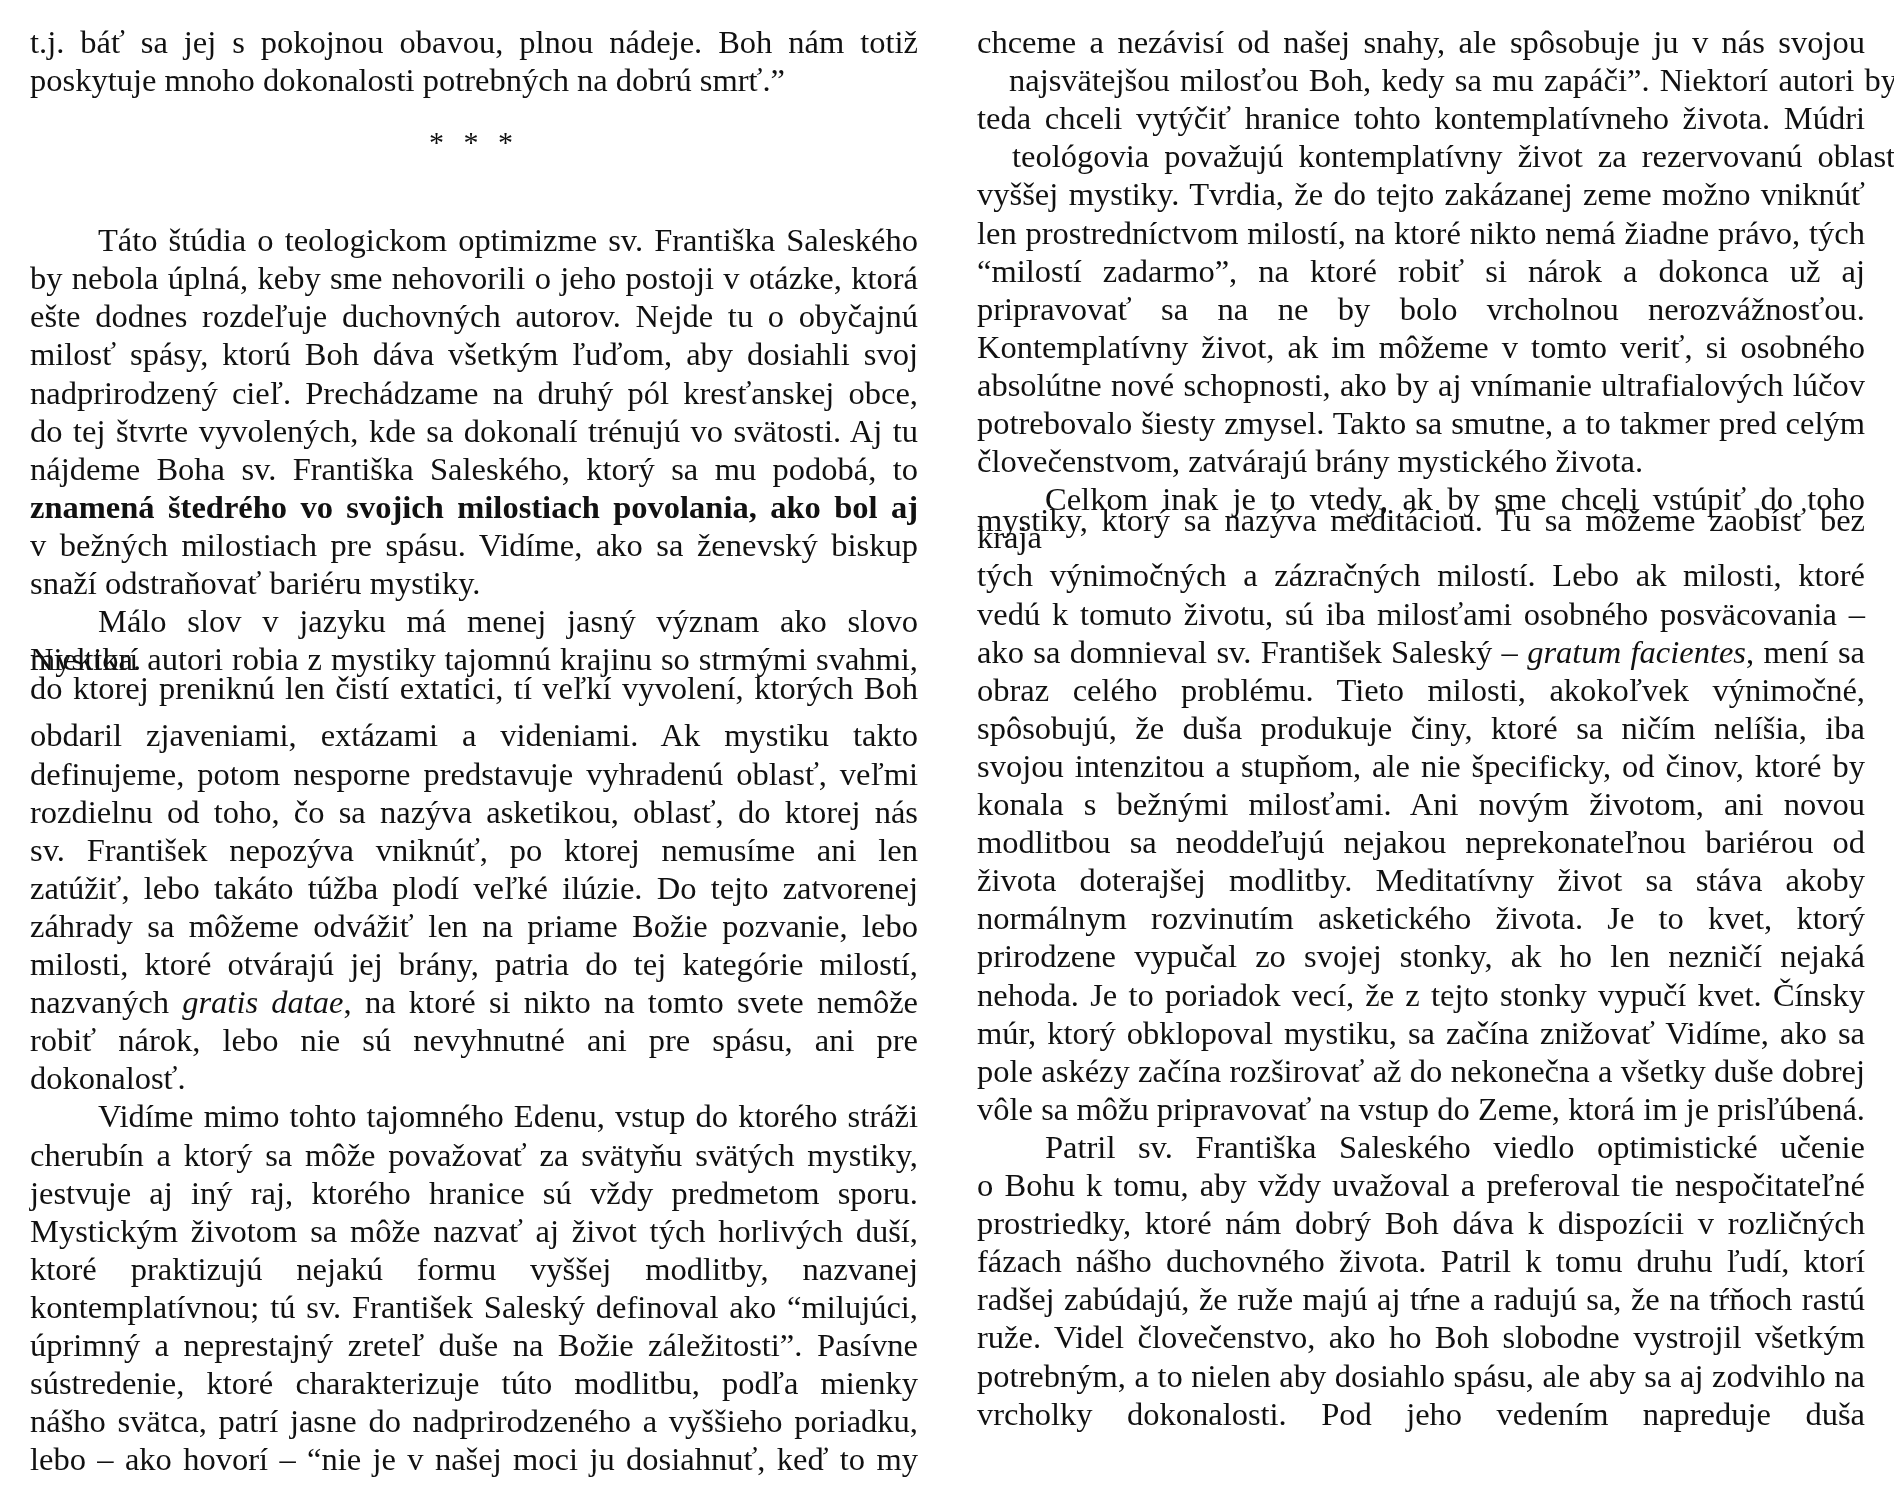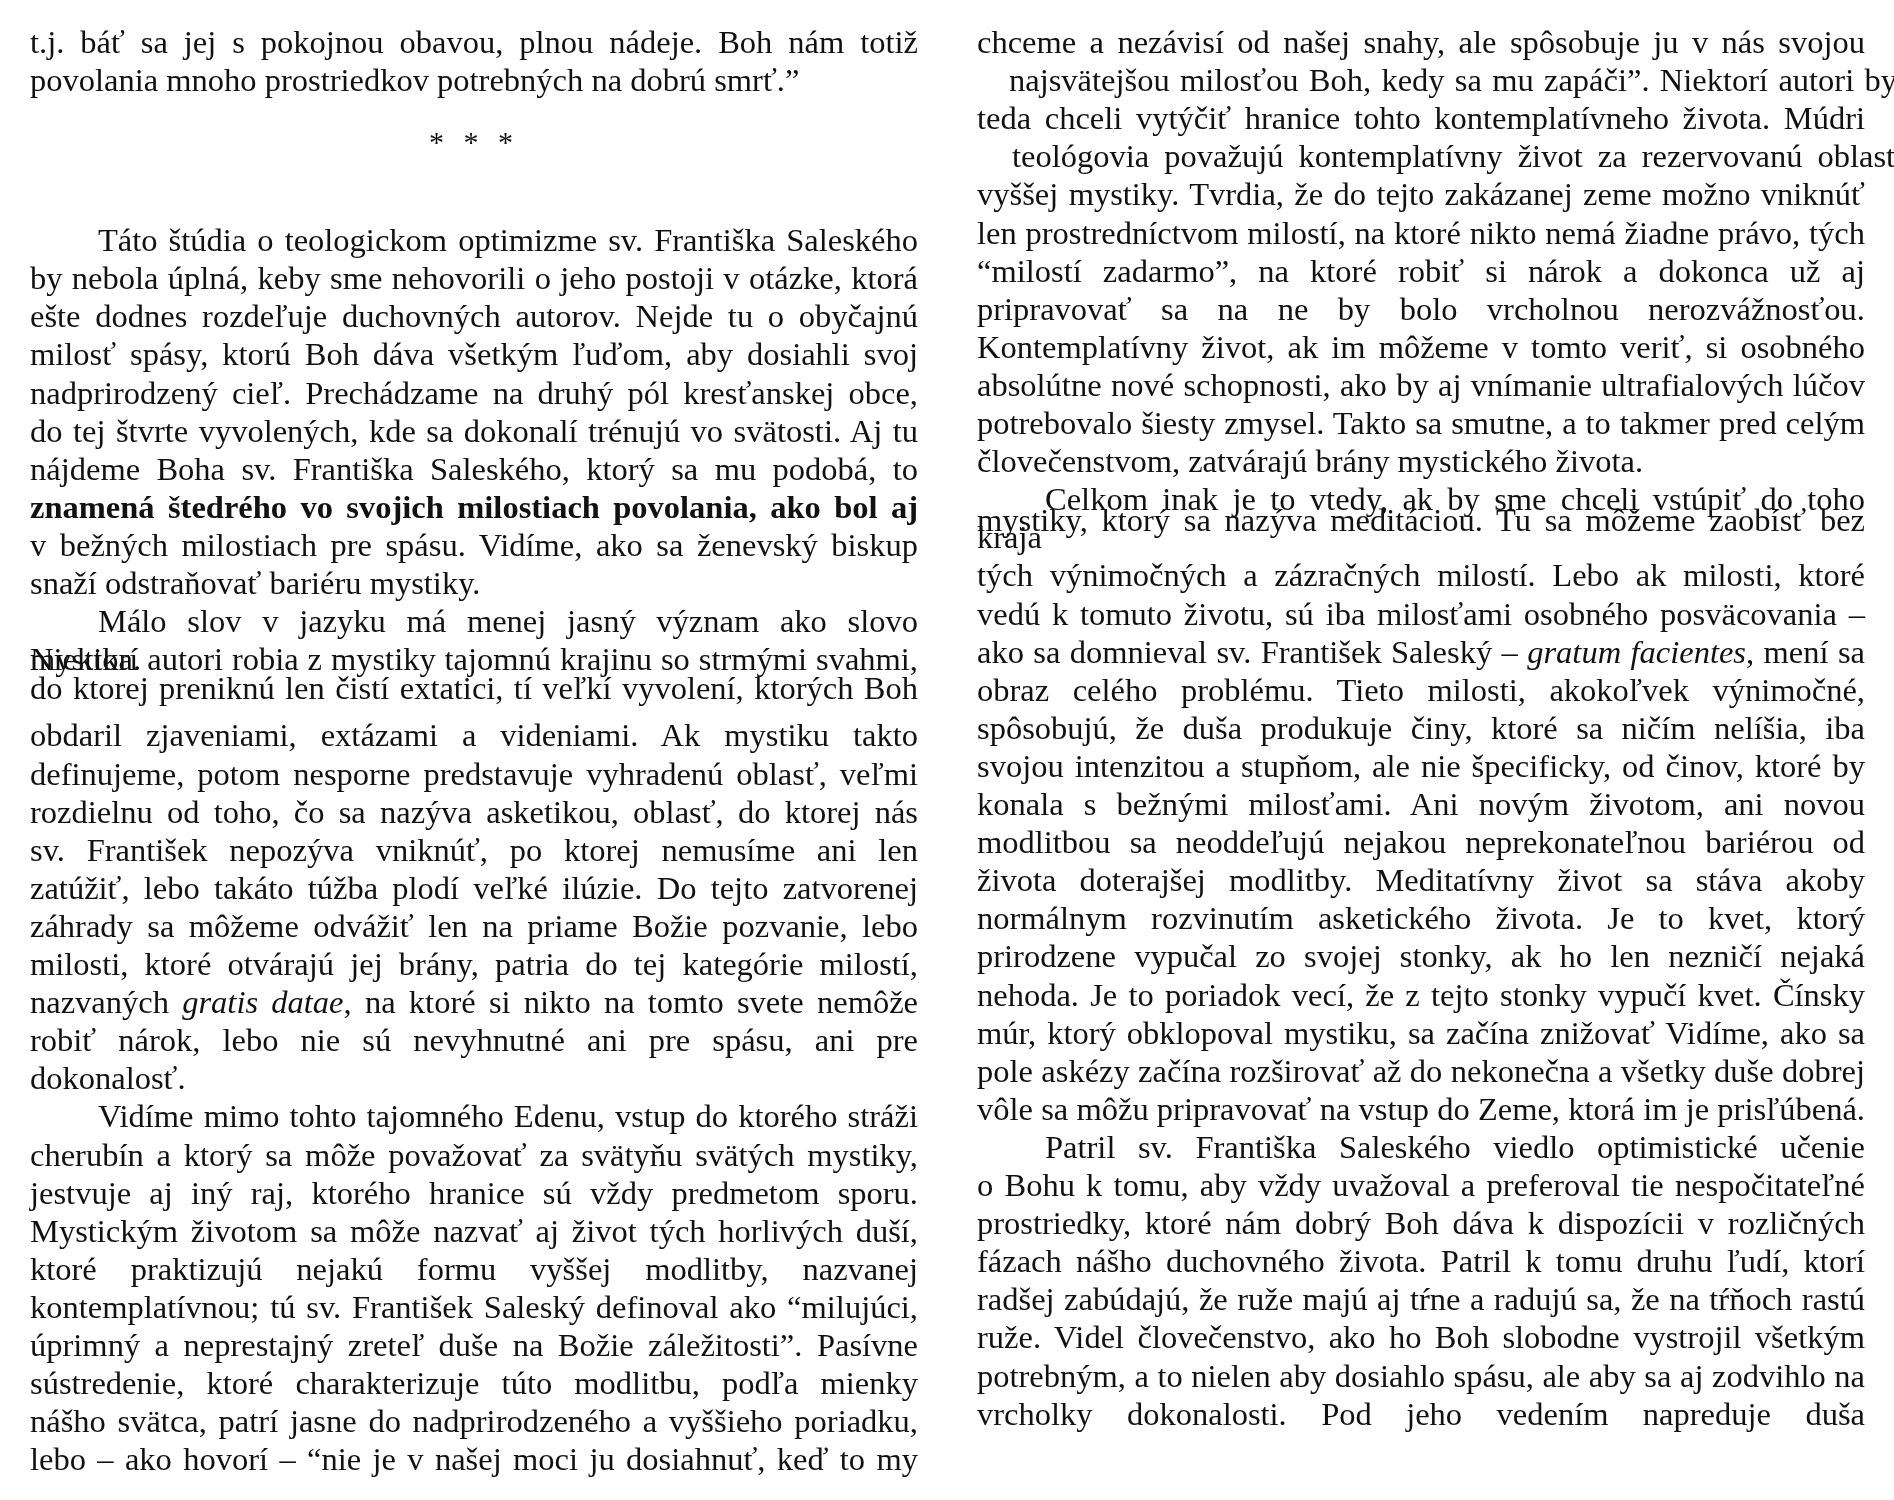--- a/index.html
+++ b/index.html
@@ -14,21 +14,21 @@
   .line.indent { text-indent:68px; }
   .line i { font-style:italic; }
   .sep { position:absolute; left:0; width:888px; text-align:center; font-size:30px; line-height:38px; letter-spacing:6px; }
 </style>
 </head>
 <body>
 
 <div id="col-left" class="col">
     <div>
       <div class="line j" style="top: 23px;"><span>t.j. báť sa jej s pokojnou obavou, plnou nádeje. Boh nám totiž</span></div>
-      <div class="line" style="top: 61.1px;"><span>povolania mnoho prostriedkov potrebných na dobrú smrť.”</span></div>
+      <div class="line" style="top: 61.1px;"><span>poskytuje mnoho dokonalosti potrebných na dobrú smrť.”</span></div>
     </div>
     <div class="sep" style="top: 123.49px;">* * *</div>
     <div>
       <div class="line j indent" style="top: 221.12px;"><span>Táto štúdia o teologickom optimizme sv. Františka Saleského</span></div>
       <div class="line j" style="top: 259.22px;"><span>by nebola úplná, keby sme nehovorili o jeho postoji v otázke, ktorá</span></div>
       <div class="line j" style="top: 297.32px;"><span>ešte dodnes rozdeľuje duchovných autorov. Nejde tu o obyčajnú</span></div>
       <div class="line j" style="top: 335.42px;"><span>milosť spásy, ktorú Boh dáva všetkým ľuďom, aby dosiahli svoj</span></div>
       <div class="line j" style="top: 373.52px;"><span>nadprirodzený cieľ. Prechádzame na druhý pól kresťanskej obce,</span></div>
       <div class="line j" style="top: 411.62px;"><span>do tej štvrte vyvolených, kde sa dokonalí trénujú vo svätosti. Aj tu</span></div>
       <div class="line j" style="top: 449.72px;"><span>nájdeme Boha sv. Františka Saleského, ktorý sa mu podobá, to</span></div>

